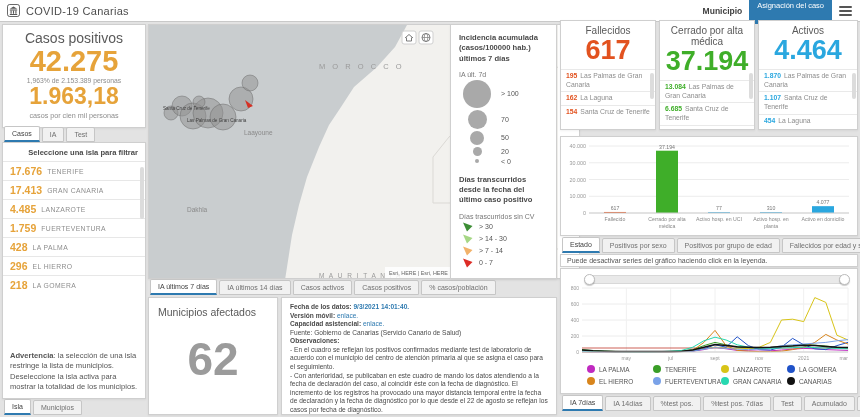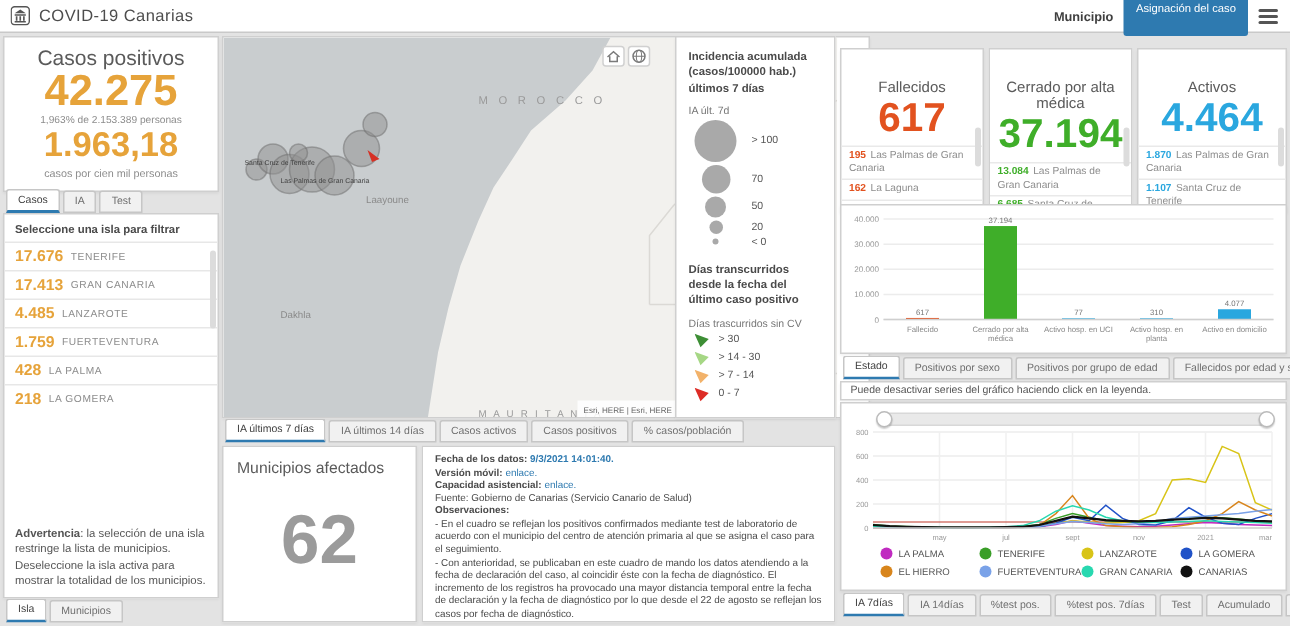--- a/index.html
+++ b/index.html
@@ -25,21 +25,21 @@
   .tab.active{background:#fff;color:#3f3f3f;border-bottom:2px solid #2e7ab0;}
   
   #pos-card{left:2px;top:24px;width:144px;height:104px;text-align:center;padding-top:5px;}
   .pos-title{font-size:14px;color:#5a5a5a;}
   .pos-total{font-size:29px;font-weight:bold;color:#e6a33a;line-height:1.05;}
   .pos-share{font-size:6.8px;color:#8d8d8d;margin-top:1px;}
   .pos-rate{font-size:23px;font-weight:bold;color:#e6a33a;line-height:1.1;}
   .pos-caption{font-size:7.2px;color:#8d8d8d;margin-top:1px;}
   
   #island-panel{left:2px;top:142px;width:144px;height:257px;}
-  .isl-prompt{font-size:7.6px;font-weight:bold;color:#4a4a4a;padding:5px 7px 4px;}
+  .isl-prompt{font-size:7.6px;font-weight:bold;color:#4a4a4a;padding:5px 7px 4px;text-align:right;}
   .isl-row{display:flex;align-items:center;padding:3px 7px;border-top:1px solid #e7e7e7;cursor:pointer;}
   .isl-val{color:#e6a33a;font-weight:bold;font-size:10.5px;margin-right:5px;white-space:nowrap;}
   .isl-name{color:#8d8d8d;font-size:6.8px;letter-spacing:.4px;}
   .isl-scroll{position:absolute;right:1px;top:24px;width:4px;height:52px;background:#dcdcdc;border-radius:2px;}
   .warning{position:absolute;left:7px;right:7px;bottom:5px;font-size:7.6px;color:#555;line-height:1.4;}
   
   #map-panel{left:148px;top:24px;width:432px;height:255px;padding:0;overflow:hidden;}
   #map-legend{left:450px;top:24px;width:107px;height:255px;padding:8px 8px;overflow:hidden;z-index:5;}
   .leg-title{font-size:7.6px;font-weight:bold;color:#4a4a4a;line-height:1.35;}
   .leg-sub{font-size:7px;color:#777;margin:7px 0 2px;}
@@ -53,21 +53,21 @@
   #muni-card{left:148px;top:297px;width:130px;height:118px;padding:8px 9px;}
   .muni-title{font-size:10.5px;color:#5a5a5a;}
   .muni-value{font-size:46px;font-weight:bold;color:#9b9b9b;text-align:center;margin-top:14px;}
   
   #info-panel{left:281px;top:297px;width:276px;height:118px;padding:5px 8px;font-size:6.6px;
               line-height:1.3;color:#4a4a4a;overflow:hidden;}
   #info-panel .lbl{font-weight:bold;}
   #info-panel .blue{color:#2e7ab0;font-weight:bold;}
   #info-panel .link{color:#2e7ab0;}
   
-  .stat-card{top:32px;height:110px;text-align:center;padding-top:20px;overflow:hidden;}
+  .stat-card{top:20px;height:110px;text-align:center;padding-top:4px;overflow:hidden;}
   .stat-title{font-size:10px;color:#5a5a5a;}
   .stat-value{font-size:27px;font-weight:bold;line-height:1.1;}
   .stat-rows{text-align:left;margin-top:3px;}
   .stat-row{border-top:1px solid #e9e9e9;padding:2px 5px;font-size:6.8px;line-height:1.3;cursor:pointer;}
   .stat-row .v{font-weight:bold;margin-right:3px;}
   .stat-row .n{color:#8d8d8d;}
   .stat-scroll{position:absolute;right:1px;top:52px;width:4px;height:26px;background:#dcdcdc;border-radius:2px;}
   
   #bar-panel{left:560px;top:136px;width:298px;height:100px;}
   #note-strip{left:560px;top:254px;width:298px;height:13px;padding:2px 6px;font-size:7px;color:#555;}
@@ -133,20 +133,24 @@
       <span class="isl-val">4.485</span>
       <span class="isl-name">LANZAROTE</span>
       </div>
     <div class="isl-row">
       <span class="isl-val">1.759</span>
       <span class="isl-name">FUERTEVENTURA</span>
       </div>
     <div class="isl-row">
       <span class="isl-val">428</span>
       <span class="isl-name">LA PALMA</span>
+      </div>
+    <div class="isl-row">
+      <span class="isl-val">296</span>
+      <span class="isl-name">EL HIERRO</span>
       </div>
     <div class="isl-row">
       <span class="isl-val">218</span>
       <span class="isl-name">LA GOMERA</span>
       </div>
     <div class="isl-scroll"></div>
     <div class="warning">
       <b>Advertencia</b><span>: la selección de una isla restringe la lista de municipios. Deseleccione la isla activa para mostrar la totalidad de los municipios.</span>
     </div>
   </div>

